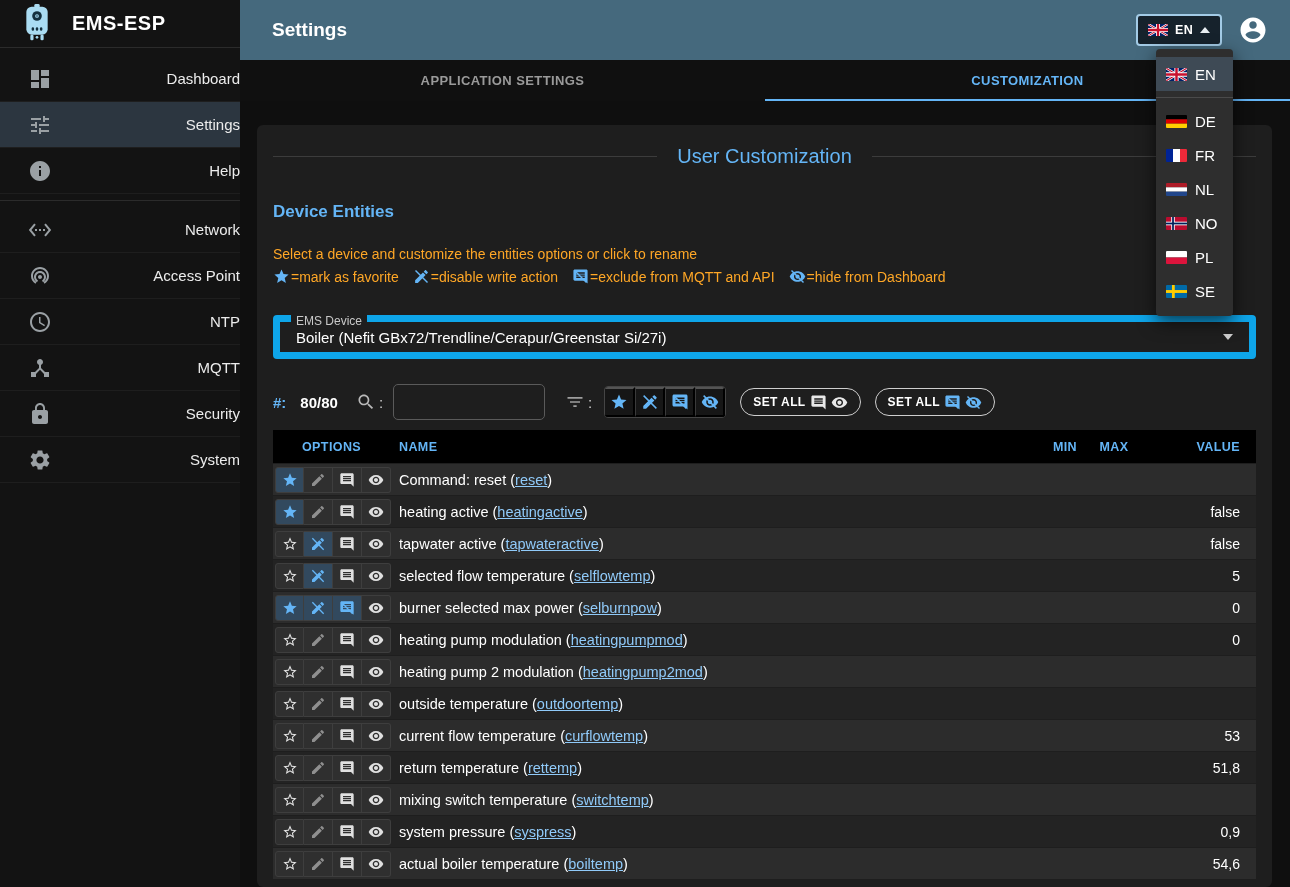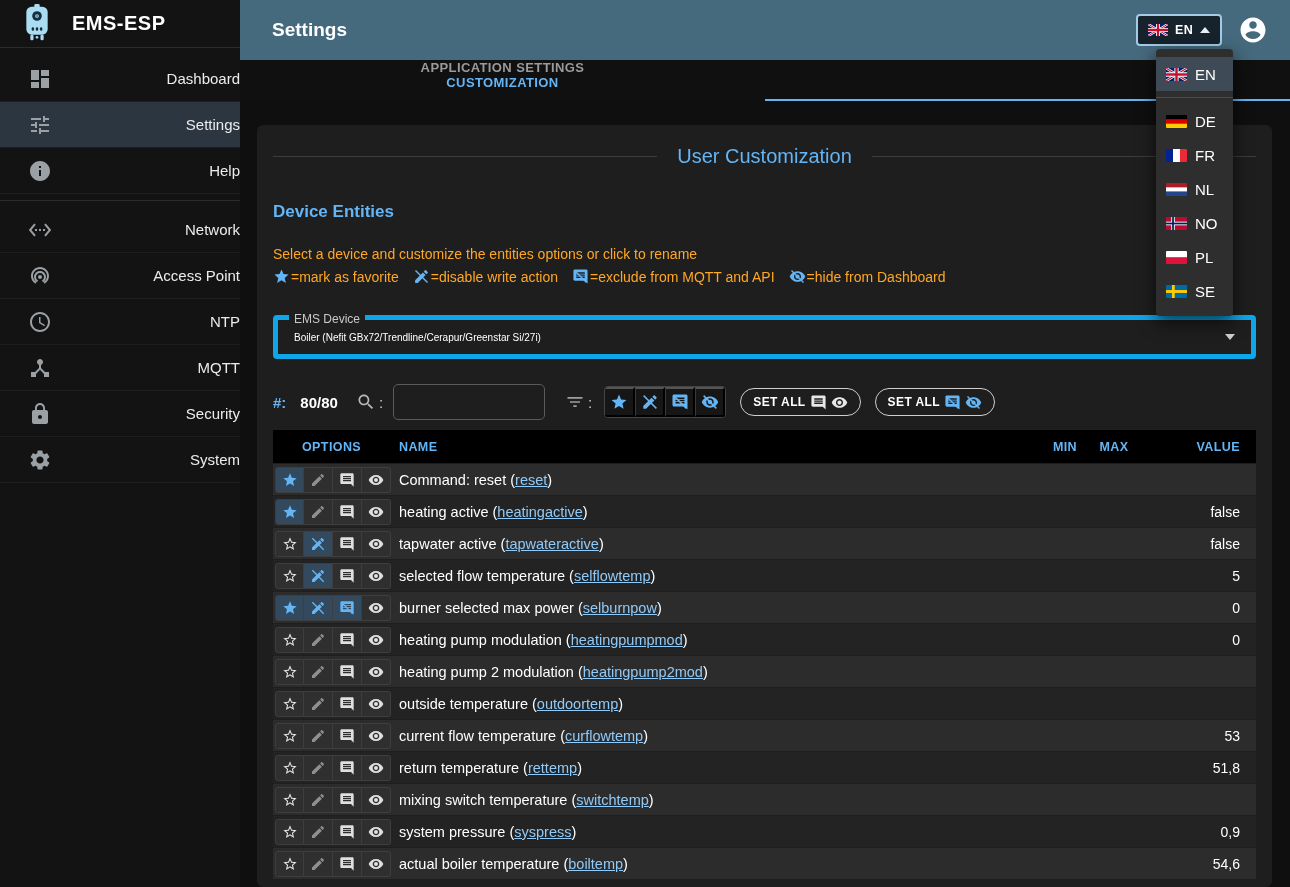--- a/index.html
+++ b/index.html
@@ -25,45 +25,45 @@
   .main { flex:1; display:flex; flex-direction:column; height:100%; background:#0f0f0f; }
   .topbar { height:60px; background:#45697d; display:flex; align-items:center; padding:0 22px 0 32px; }
   .topbar .page-title { font-size:19px; font-weight:bold; color:#fff; flex:1; }
   .lang-btn { display:flex; align-items:center; gap:7px; height:32px; padding:0 10px;
               border:2px solid #a3cbe6; border-radius:4px; background:#16222c; cursor:pointer; }
   .lang-btn .lang-code { font-size:12.5px; font-weight:bold; color:#fff; letter-spacing:.3px; }
   .caret-up { width:0; height:0; border-left:5px solid transparent; border-right:5px solid transparent;
               border-bottom:6px solid #e8eef2; }
   .avatar { width:30px; height:30px; margin-left:16px; color:#fff; cursor:pointer; }
 
-  .tabs { height:41px; display:flex; position:relative; background:#101010;flex-direction:column; }
+  .tabs { height:41px; display:flex; position:relative; background:#101010; }
   .tab { width:50%; display:flex; align-items:center; justify-content:center;
          font-size:13px; font-weight:bold; letter-spacing:.4px; color:#9a9a9a; cursor:pointer; }
   .tab.active { color:#64b5f6; }
   .tab-indicator { position:absolute; bottom:0; left:50%; width:50%; height:2px; background:#64b5f6; }
 
   .content { flex:1; padding:24px 18px 0 17px; }
   .panel { background:#1e1e1e; border-radius:6px; height:100%; overflow:hidden; }
 
   .heading-divider { display:flex; align-items:center; margin:20px 16px 0; }
   .heading-divider::before, .heading-divider::after { content:""; flex:1; border-top:1px solid #3c3c3c; }
   .heading-divider .hd-text { padding:0 20px; font-size:20px; color:#64b5f6; }
 
   .section-title { margin:34px 16px 12px; font-size:17px; font-weight:bold; color:#64b5f6; }
   .help-line { margin:24px 16px 0; font-size:14px; color:#ffa726; }
   .legend-line { margin:6px 16px 0; font-size:14px; color:#ffa726; display:flex; align-items:center;
                  flex-wrap:wrap; }
   .legend-item { display:flex; align-items:center; margin-right:14px; }
   .legend-item .lg-icon { width:17px; height:17px; color:#64b5f6; margin-right:1px; }
 
-  .select-field { position:relative; margin:30px 16px 0; height:44px; border:5px solid #0ea5e9;
+  .select-field { position:relative; margin:30px 16px 0; height:44px; border:7px solid #0ea5e9;
                   border-radius:4px; display:flex; align-items:center; padding:0 16px; cursor:pointer; }
   .select-field .sf-label { position:absolute; top:-8px; left:11px; background:#1e1e1e; padding:0 5px;
                   font-size:12px; color:#c9c9c9; }
-  .select-field .sf-value { font-size:10px; color:#fff; flex:1; }
+  .select-field .sf-value { font-size:15px; color:#fff; flex:1; }
   .caret-down { width:0; height:0; border-left:5px solid transparent; border-right:5px solid transparent;
                 border-top:6px solid #cfcfcf; }
 
   .filter-row { margin:25px 16px 0; display:flex; align-items:center; height:36px; }
   .count-hash { color:#64b5f6; font-weight:bold; font-size:15px; }
   .count-val { color:#fff; font-weight:bold; font-size:15px; margin-left:14px; }
   .search-icon { width:20px; height:20px; color:#b9b9b9; margin-left:18px; }
   .suffix { color:#cfcfcf; font-size:15px; margin-left:3px; }
   .search-input { width:152px; height:36px; margin-left:10px; background:transparent;
                   border:1px solid #5a5a5a; border-radius:5px; color:#fff; font-size:14px;

